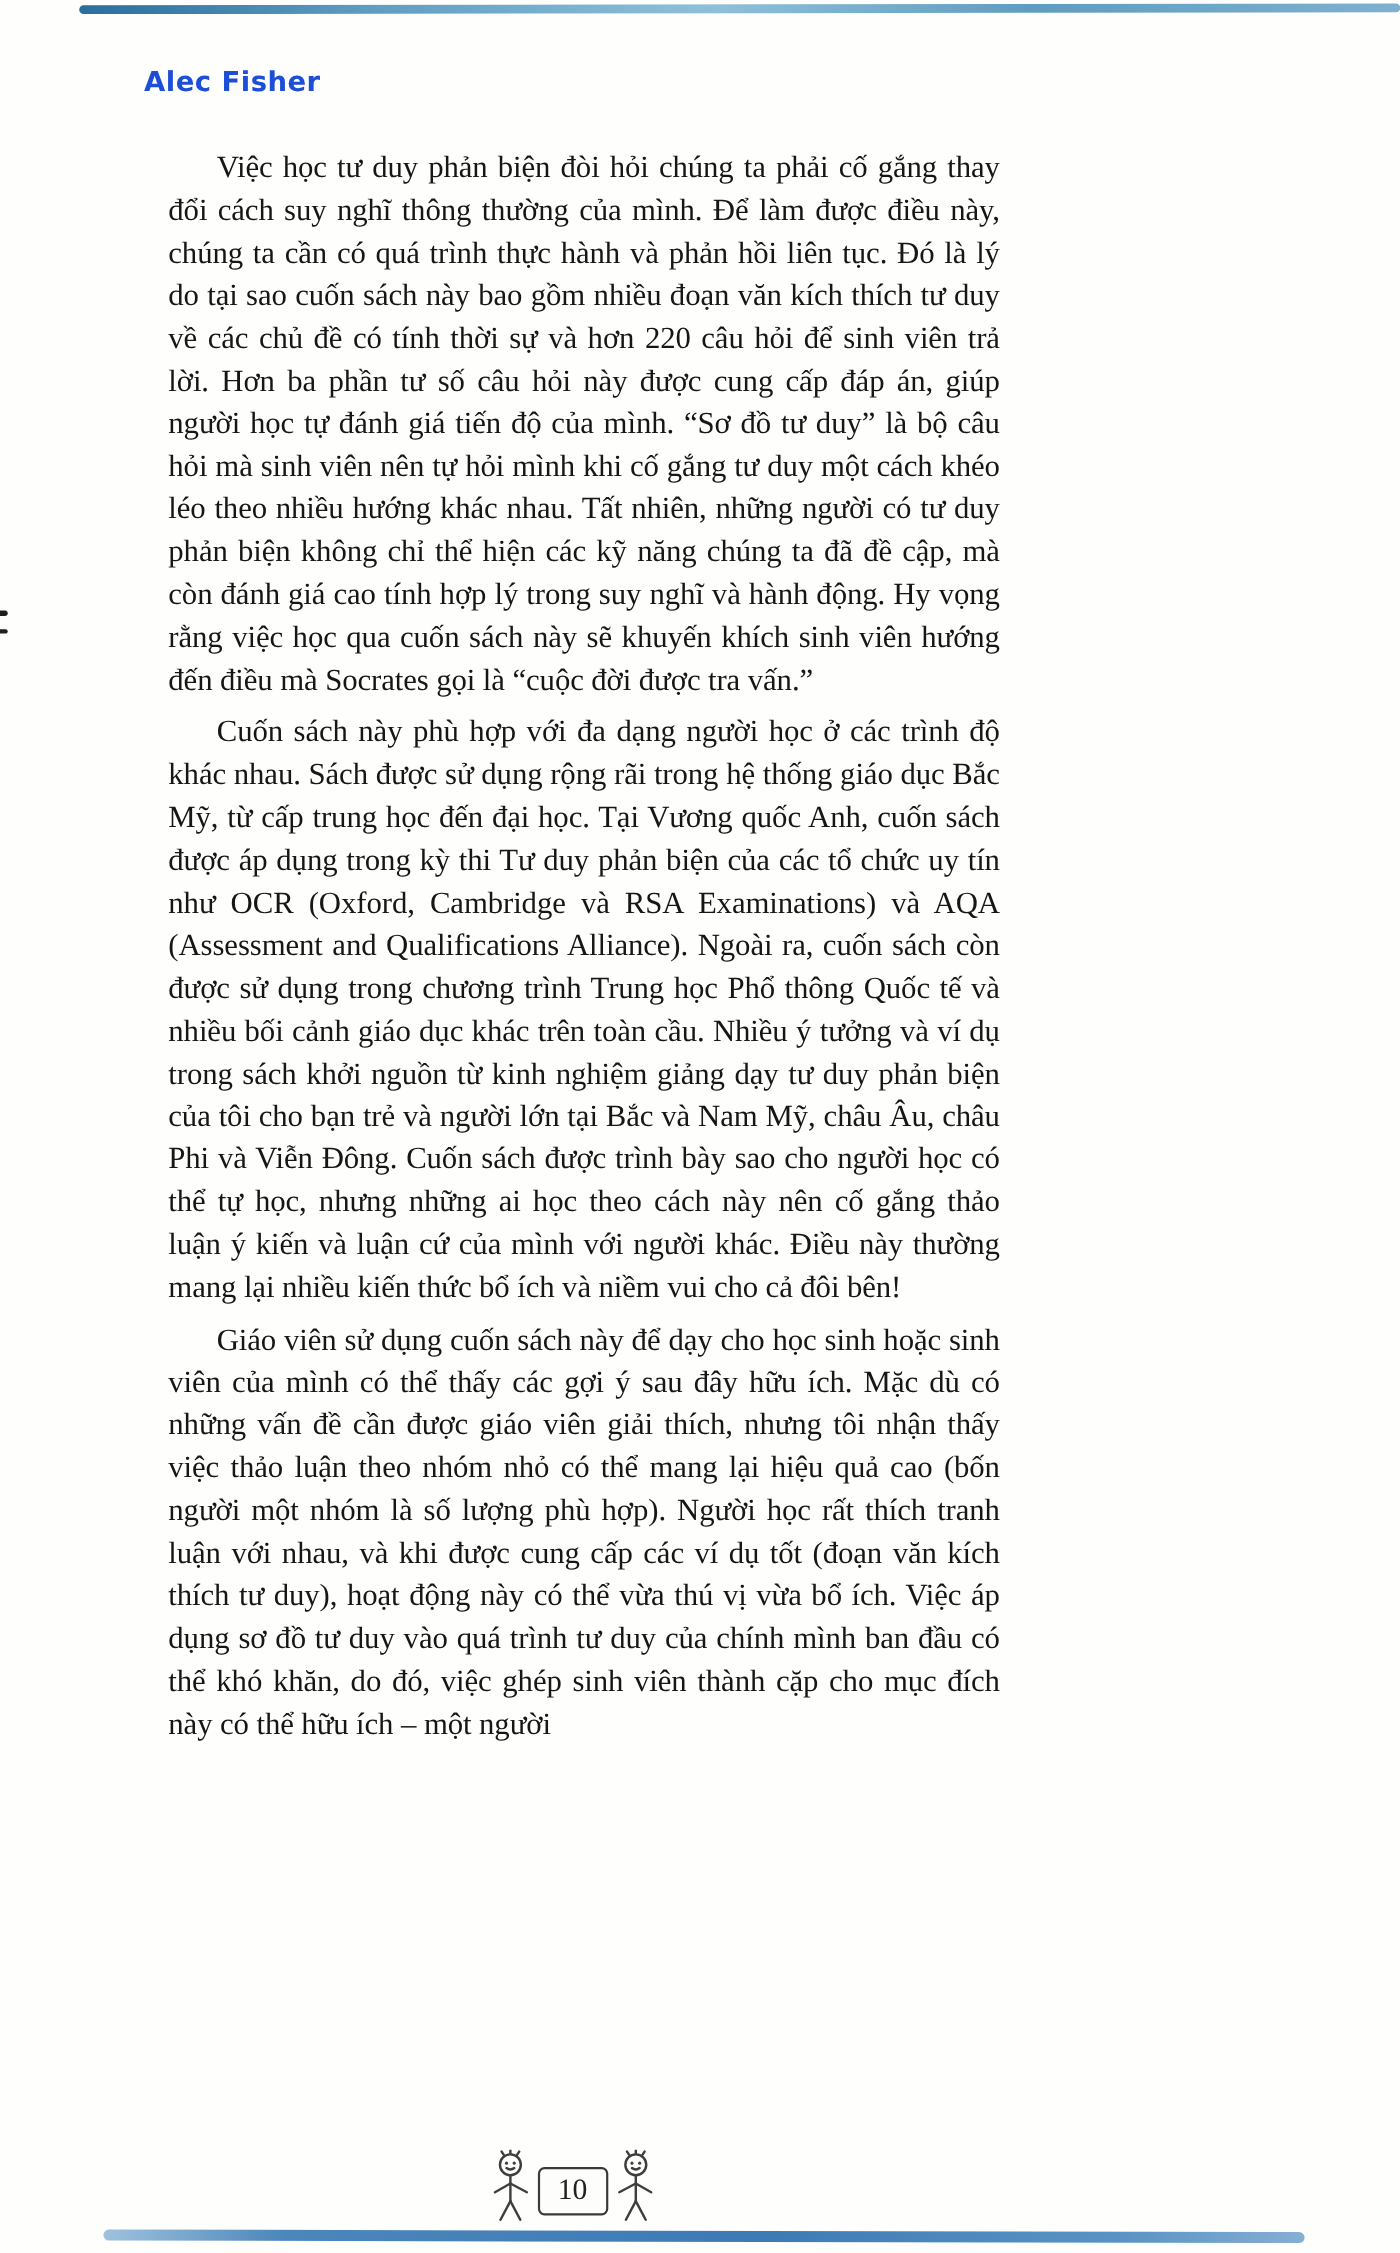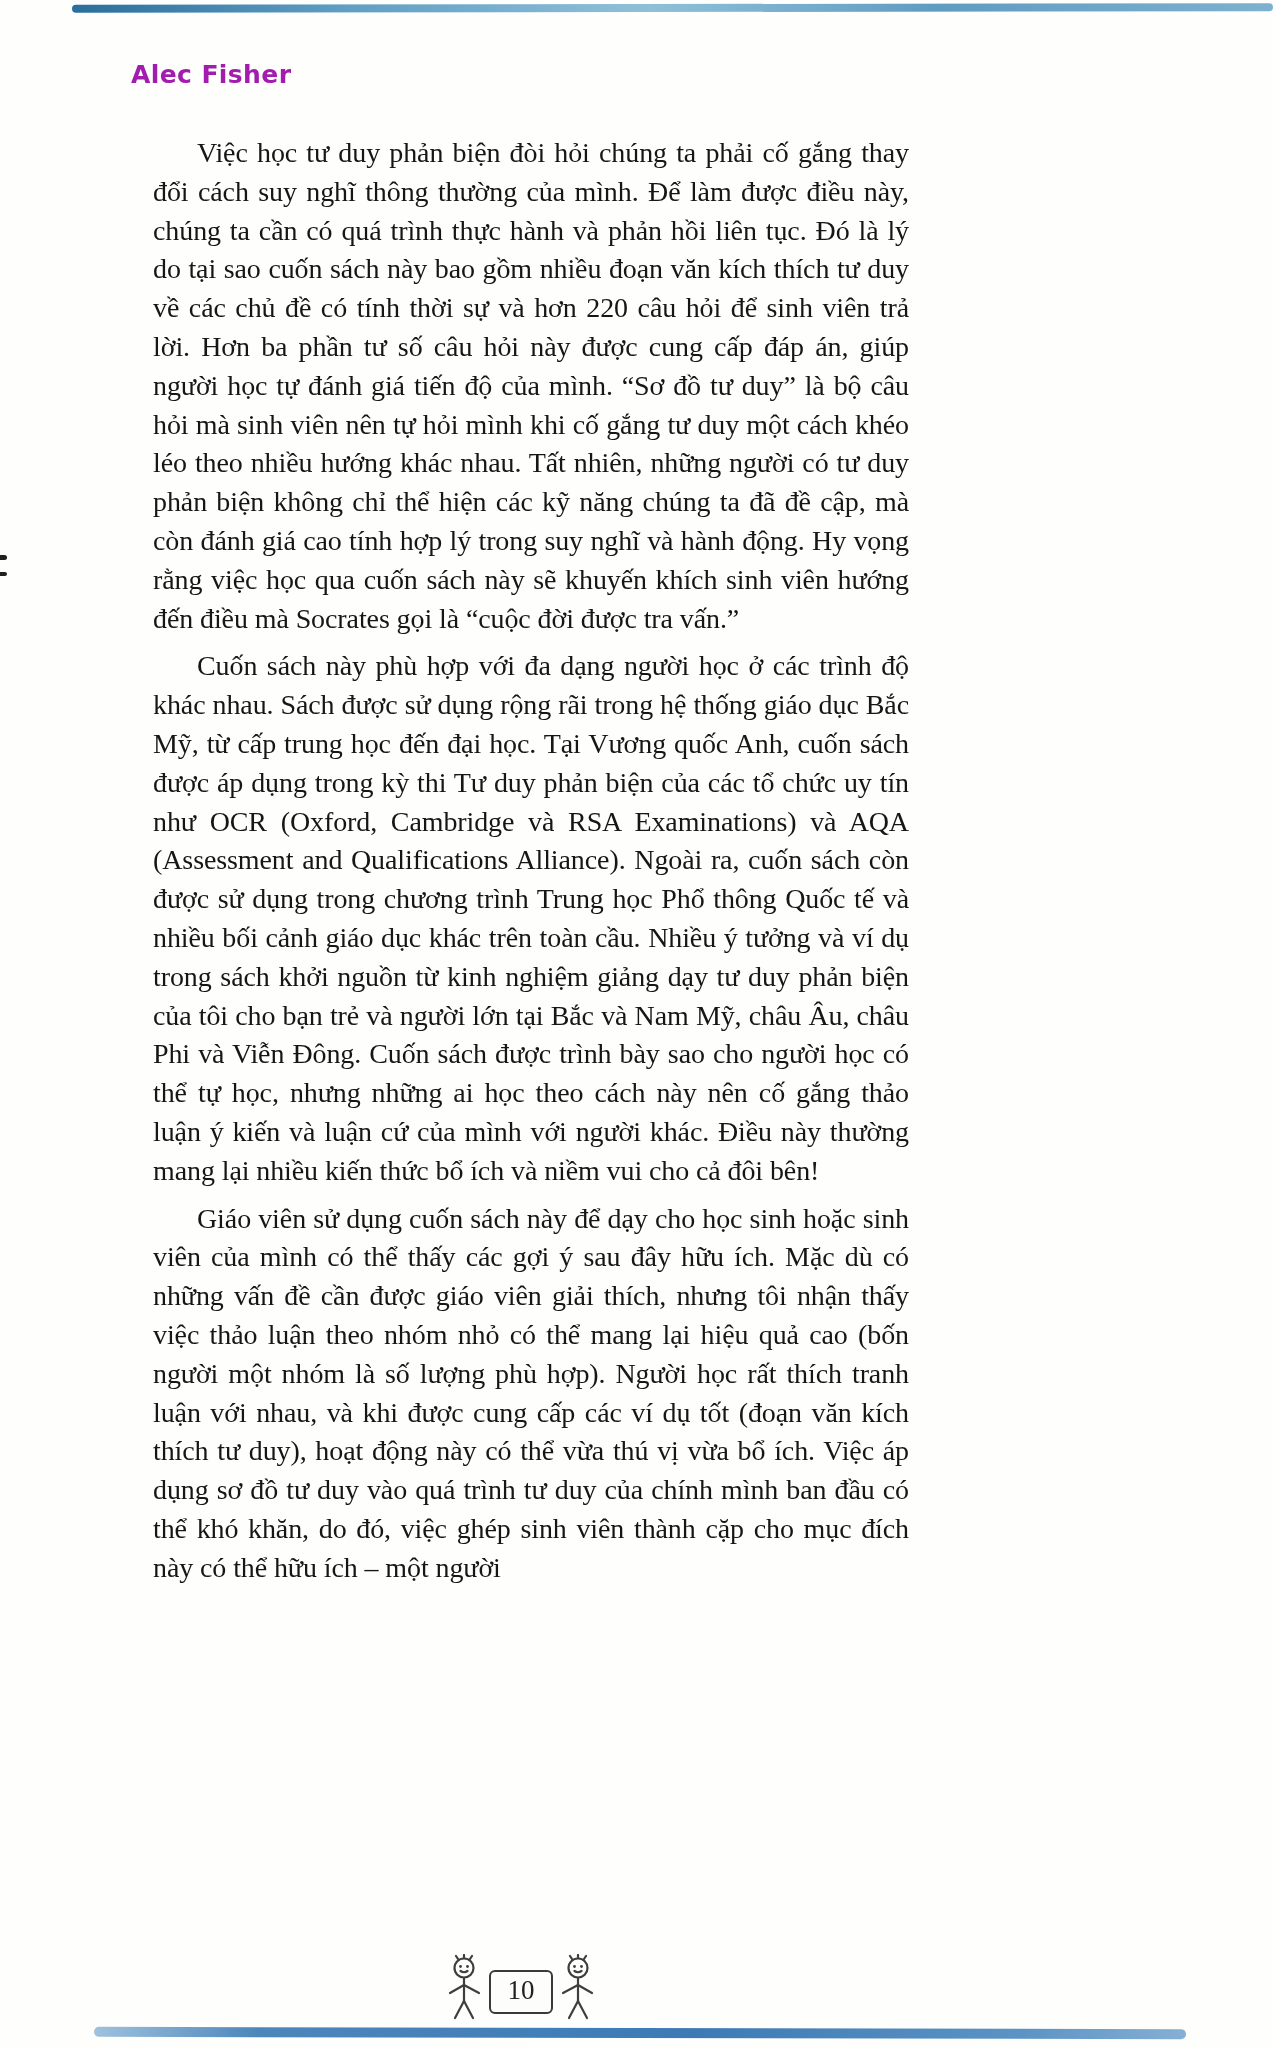--- a/index.html
+++ b/index.html
@@ -40,21 +40,21 @@
   .scan-mark.m1 { top: 555px; }
   .scan-mark.m2 { top: 572px; height: 4px; }
 
   .author {
     position: absolute;
     left: 131px; top: 60px;
     font-family: "DejaVu Sans", sans-serif;
     font-size: 25px;
     font-weight: 600;
     letter-spacing: 0.4px;
-    color: #a21caf;
+    color: #1d4ed8;
   }
 
   .content {
     position: absolute;
     left: 133px; top: 134px;
     width: 776px;
     font-size: 28px;
     line-height: 38.8px;
     text-align: justify;
     letter-spacing: -0.1px;
@@ -72,21 +72,21 @@
     display: flex;
     justify-content: center;
     align-items: flex-end;
     gap: 2px;
   }
   .page-number-box {
     border: 2.5px solid #3a3a3a;
     border-radius: 6px;
     padding: 3px 16px 6px 16px;
     min-width: 64px;
-    text-align: center;
+    text-align: left;
     font-size: 27px;
     color: #222;
     background: #fdfdfc;
     margin: 0 2px 8px 2px;
   }
   .figure-svg { display: block; }
 </style>
 </head>
 <body>
 

